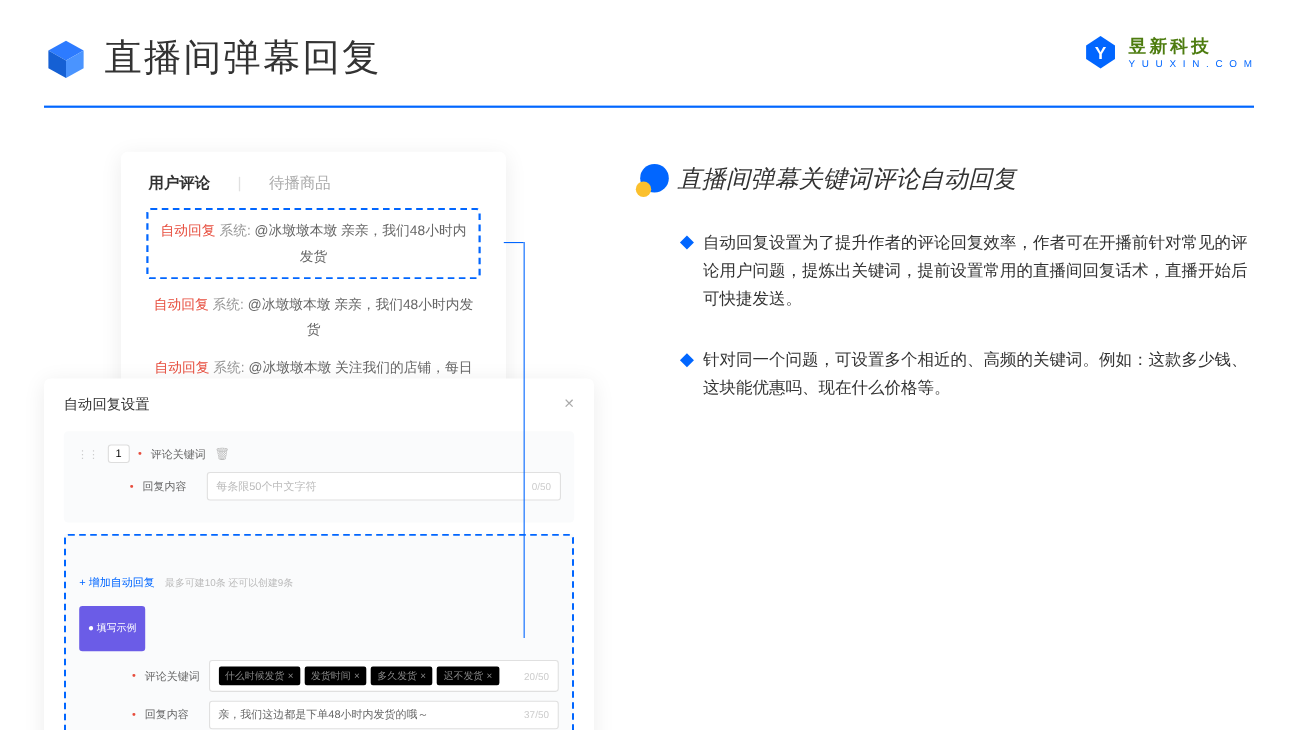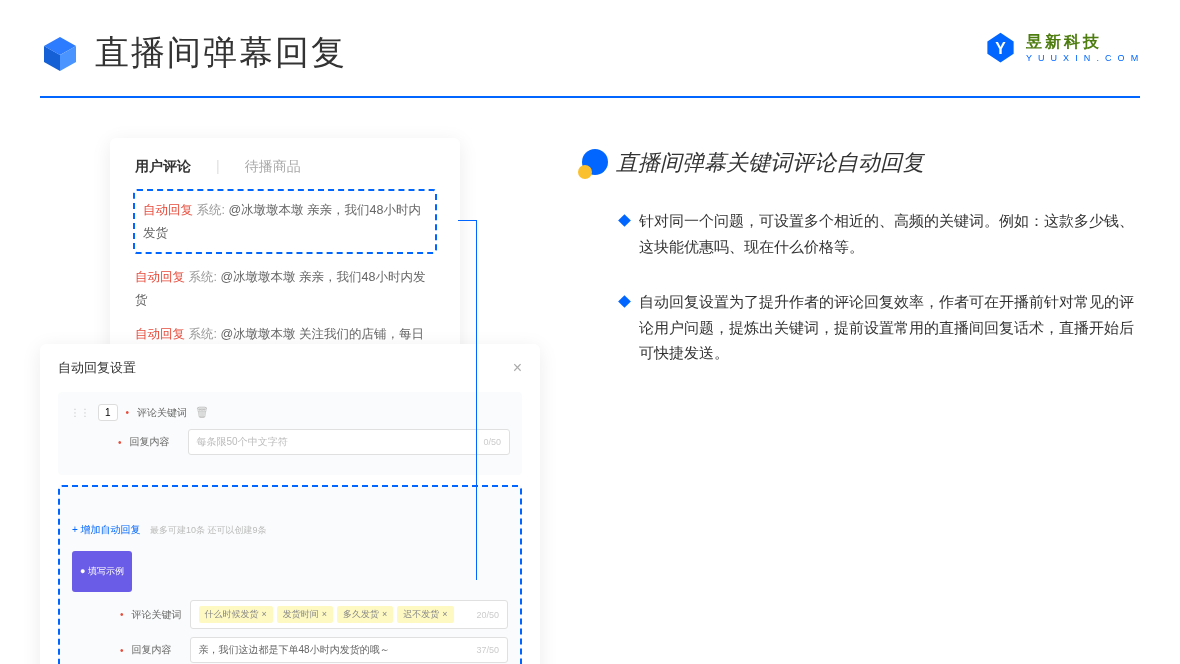--- a/index.html
+++ b/index.html
@@ -8,21 +8,21 @@
 .cube-icon{width:40px;height:40px;margin-right:15px;flex-shrink:0;}
 .title{font-size:34px;color:#333;font-weight:300;letter-spacing:2px;}
 .logo-right{position:absolute;right:40px;top:30px;display:flex;align-items:center;}
 .logo-mark{width:35px;height:35px;margin-right:8px;}
 .logo-text{display:flex;flex-direction:column;}
 .logo-cn{color:#4d7c0f;font-size:16px;font-weight:600;letter-spacing:3px;}
 .logo-en{color:#0166ff;font-size:9px;letter-spacing:1.8px;}
 .hr{border:none;border-top:2px solid #0166ff;margin:5px 40px 0 40px;}
 .content{display:flex;padding:40px 40px 0 40px;gap:40px;}
 .left{position:relative;width:500px;}
-.card1{background:#fff;border-radius:6px;box-shadow:0 4px 20px rgba(0,0,0,0.08);padding:20px 25px;width:350px;margin-left:70px;}
+.card1{background:#fff;border-radius:6px;box-shadow:0 4px 20px rgba(0,0,0,0.08);padding:20px 25px;width:350px;margin-left:70px;text-align:center;}
 .tabs{display:flex;gap:25px;font-size:14px;margin-bottom:15px;}
 .tab-active{color:#333;font-weight:600;}
 .tab-inactive{color:#aaa;}
 .comment-row{font-size:12.5px;color:#666;line-height:1.8;padding:6px 0;}
 .comment-row.highlight{border:2px dashed #0166ff;border-radius:4px;padding:8px;margin:-2px -2px 6px -2px;position:relative;}
 .auto-tag{color:#e74c3c;font-weight:500;}
 .sys-text{color:#999;}
 .card2{background:#fff;border-radius:6px;box-shadow:0 4px 20px rgba(0,0,0,0.08);padding:15px 18px;width:500px;margin-top:-50px;position:relative;z-index:2;}
 .card2-title{font-size:13px;color:#333;display:flex;justify-content:space-between;align-items:center;margin-bottom:15px;}
 .close-x{color:#aaa;cursor:pointer;font-size:16px;}
@@ -33,21 +33,21 @@
 .red-dot{color:#e74c3c;font-size:10px;}
 .form-label{color:#666;font-size:10px;min-width:50px;}
 .form-input{flex:1;border:1px solid #e0e0e0;border-radius:3px;padding:5px 8px;font-size:10px;color:#bbb;display:flex;justify-content:space-between;align-items:center;background:#fff;}
 .counter{color:#ccc;font-size:9px;}
 .trash{color:#bbb;font-size:11px;cursor:pointer;}
 .example-block{background:#fafbfc;padding:12px;border-radius:4px;border:2px dashed #0166ff;position:relative;}
 .add-link{color:#0166ff;font-size:10px;margin-bottom:8px;display:inline-block;margin-top:24px;}
 .hint{color:#bbb;font-size:9px;margin-left:5px;}
 .purple-btn{background:#6b5ce7;color:#fff;font-size:9px;padding:14px 8px;border-radius:3px;display:inline-block;margin-bottom:8px;}
 .tag-box{display:flex;gap:4px;flex-wrap:wrap;}
-.tag-item{background:#fef9c3;color:#888;font-size:9px;padding:2px 6px;border-radius:2px;}
+.tag-item{background:#000000;color:#888;font-size:9px;padding:2px 6px;border-radius:2px;}
 .tag-x{margin-left:3px;}
 .connector{position:absolute;border:1px solid #0166ff;z-index:5;}
 .conn-h{border-left:none;border-right:none;border-bottom:none;}
 .conn-v{border-top:none;border-bottom:none;border-right:none;}
 .right{flex:1;padding-top:10px;}
 .bubble-icon{display:inline-block;width:28px;height:28px;vertical-align:middle;margin-right:8px;position:relative;}
 .bubble1{width:26px;height:26px;background:#0166ff;border-radius:50%;position:absolute;top:0;left:2px;}
 .bubble2{width:14px;height:14px;background:#fbc02d;border-radius:50%;position:absolute;bottom:-2px;left:-2px;}
 .section-title{font-size:22px;color:#333;font-weight:400;margin-bottom:30px;display:flex;align-items:center;font-style:italic;}
 .bullet-list{list-style:none;padding-left:40px;}
@@ -159,21 +159,21 @@
     <div class="section-title">
       <span class="bubble-icon">
           <span class="bubble1"></span>
           <span class="bubble2"></span>
         </span>
       <span>直播间弹幕关键词评论自动回复</span>
     </div>
     <ul class="bullet-list">
       <li class="bullet-item">
         <span class="diamond"></span>
-        <span>针对同一个问题，可设置多个相近的、高频的关键词。例如：这款多少钱、这块能优惠吗、现在什么价格等。</span>
+        <span>自动回复设置为了提升作者的评论回复效率，作者可在开播前针对常见的评论用户问题，提炼出关键词，提前设置常用的直播间回复话术，直播开始后可快捷发送。</span>
       </li>
       <li class="bullet-item">
         <span class="diamond"></span>
-        <span>自动回复设置为了提升作者的评论回复效率，作者可在开播前针对常见的评论用户问题，提炼出关键词，提前设置常用的直播间回复话术，直播开始后可快捷发送。</span>
+        <span>针对同一个问题，可设置多个相近的、高频的关键词。例如：这款多少钱、这块能优惠吗、现在什么价格等。</span>
       </li>
     </ul>
   </div>
 </div>
 
 </body></html>

